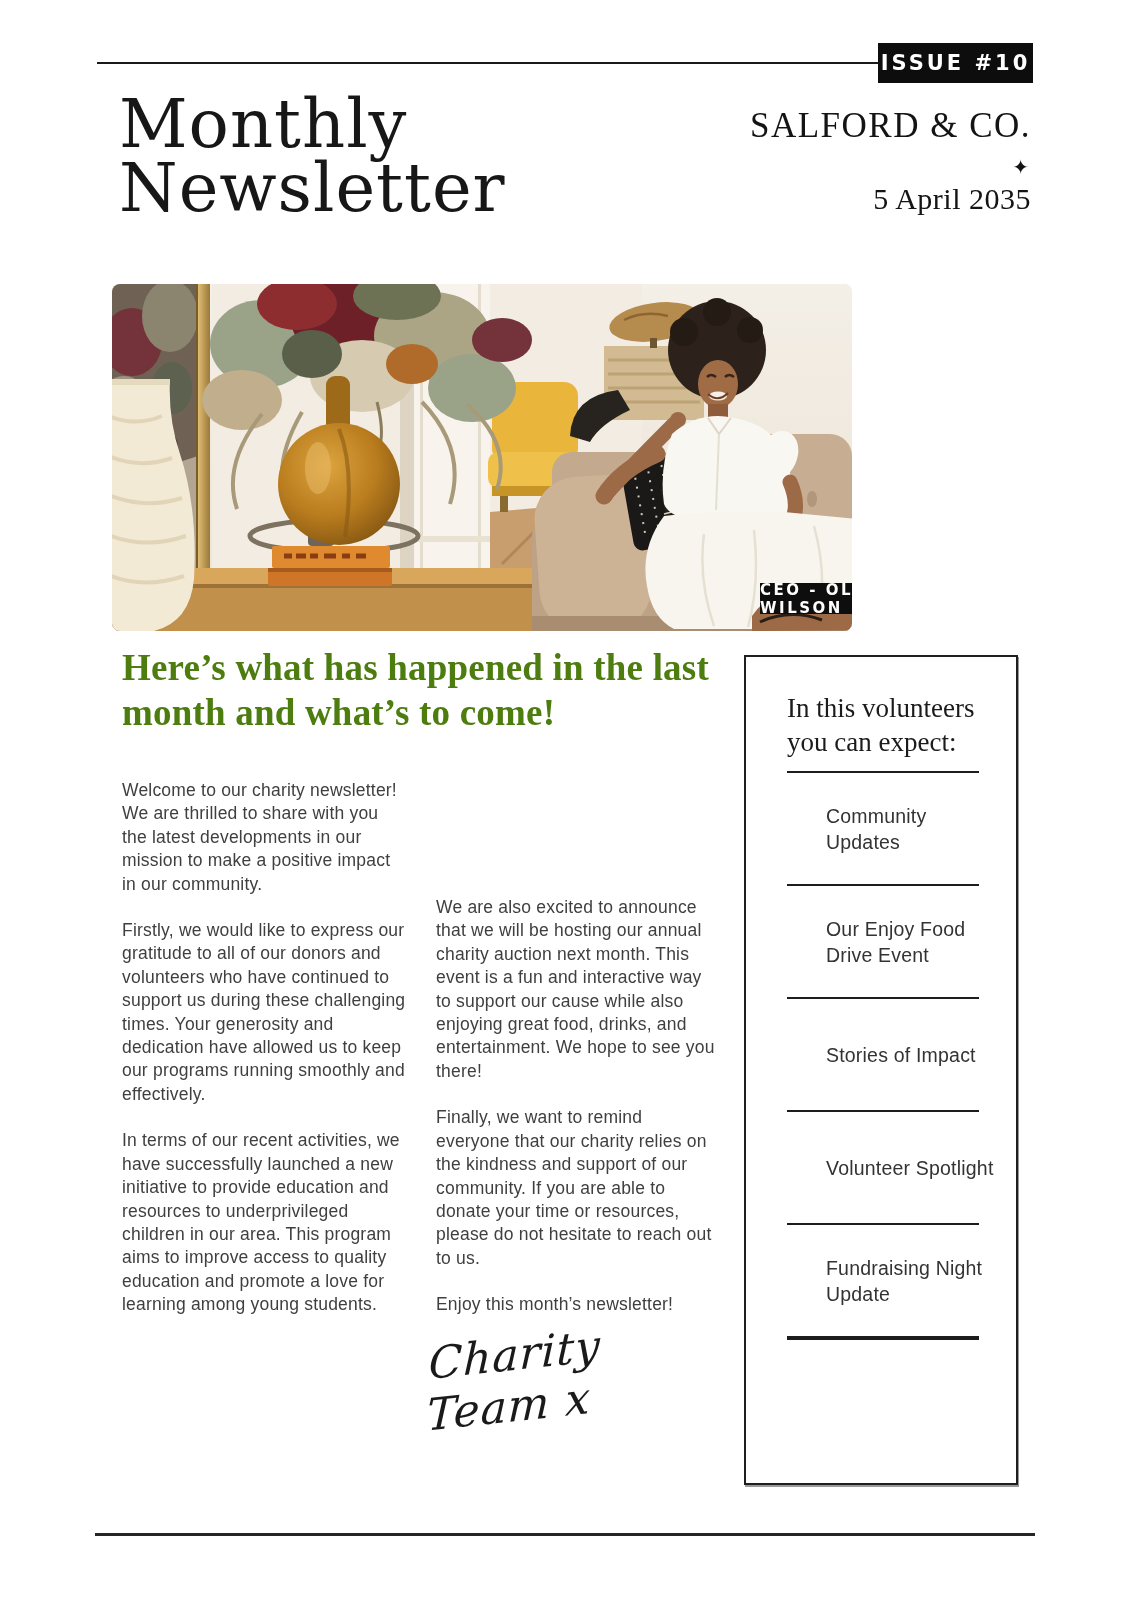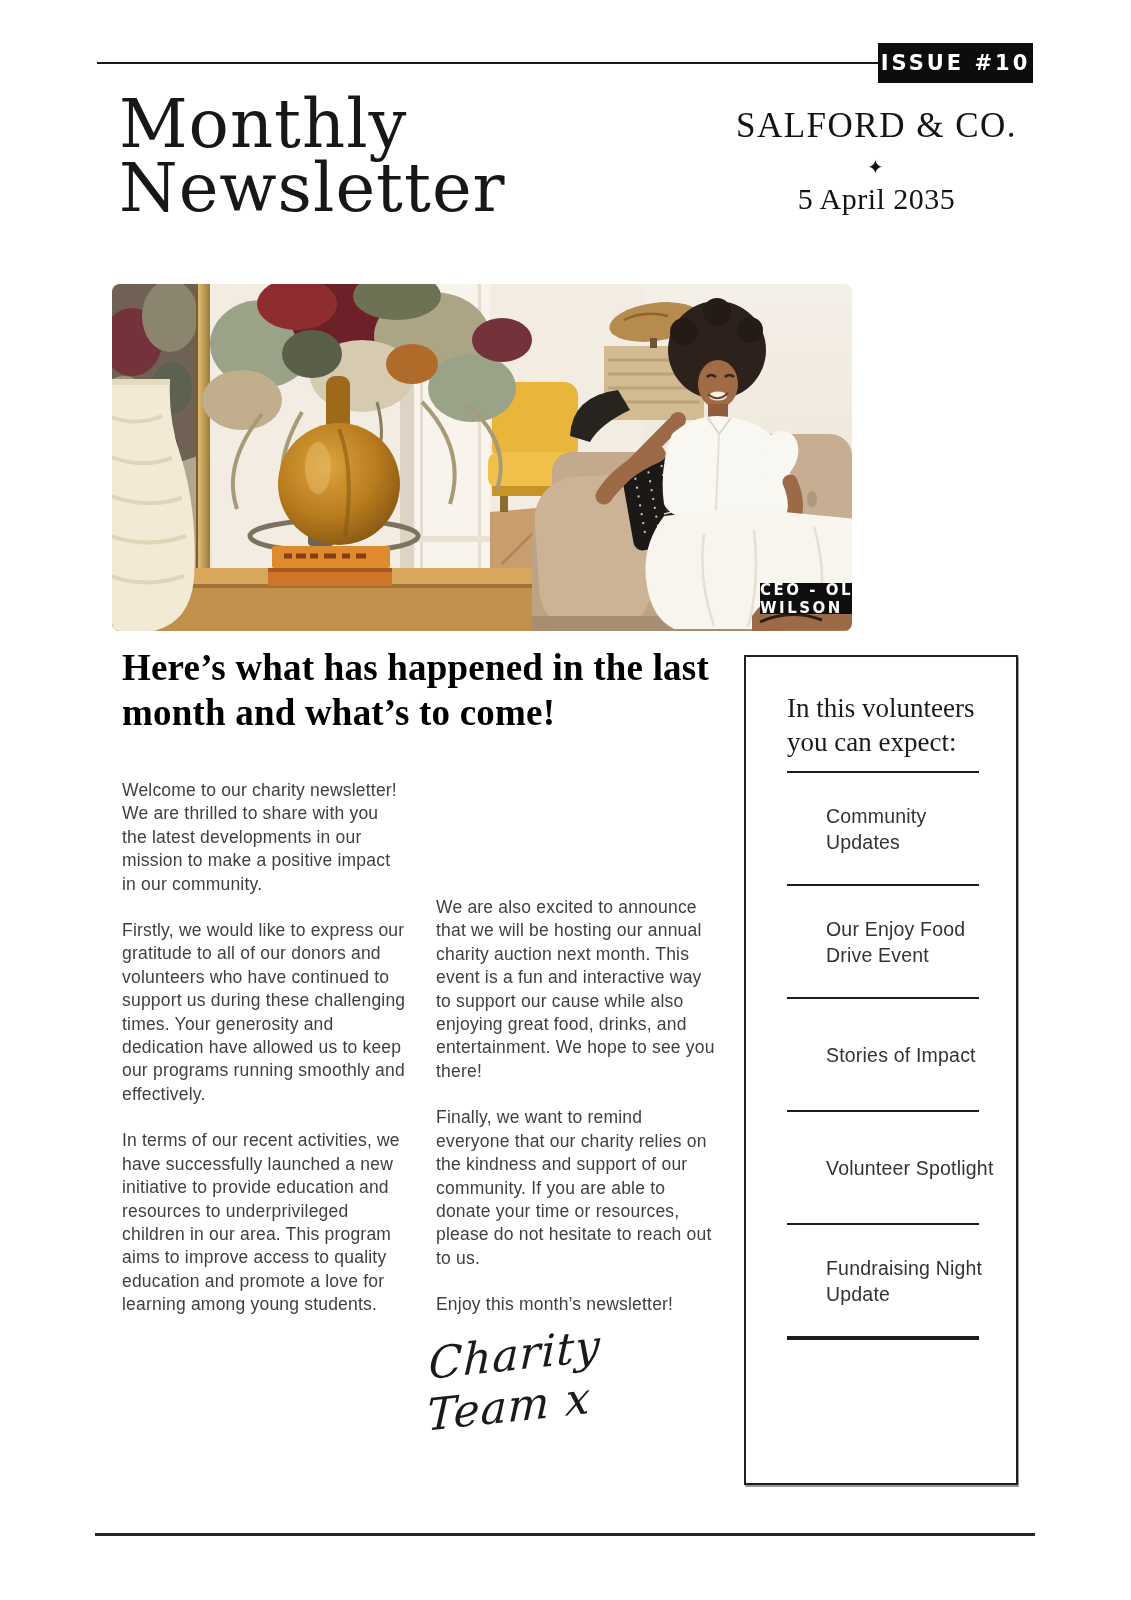--- a/index.html
+++ b/index.html
@@ -8,35 +8,35 @@
   .page { position:relative; width:1131px; height:1600px; background:#ffffff; overflow:hidden; color:#1c1c1c;text-decoration:underline; }
 
   
   .top-line { position:absolute; left:97px; top:62px; width:781px; height:2px; background:#1a1a1a; }
   .issue-badge { position:absolute; left:878px; top:43px; width:155px; height:40px; background:#0d0d0d;
     color:#ffffff; display:flex; align-items:center; justify-content:center;
     font-weight:bold; font-size:21px; letter-spacing:3px; font-family:"DejaVu Sans", sans-serif; }
   .masthead { position:absolute; left:119px; top:92px; font-family:"DejaVu Serif", serif;
     font-size:67px; line-height:64px; letter-spacing:1px; color:#171717; font-weight:500; }
   .masthead span { display:block; }
-  .brand { position:absolute; top:106px; right:114px; text-align:center; color:#141414; }
+  .brand { position:absolute; top:106px; right:100px; text-align:right; color:#141414; }
   .brand-company { font-family:"Liberation Serif", serif; font-size:35px; letter-spacing:1.5px; }
   .brand-sparkle { font-size:20px; margin:9px 2px 3px 0; color:#141414; }
   .brand-date { font-family:"Liberation Serif", serif; font-size:30px; letter-spacing:0.5px; }
 
   
   .hero { position:absolute; left:112px; top:284px; width:740px; height:347px; overflow:hidden; background:#efe9e0;border-radius:8px; }
   .hero svg { display:block; width:906px; height:347px; }
   .hero-caption { position:absolute; left:648px; top:299px; width:223px; height:31px; background:#0e0e0e;
     color:#ffffff; display:flex; align-items:center; justify-content:center;
     font-weight:bold; font-size:15px; letter-spacing:2.5px; font-family:"DejaVu Sans", sans-serif; }
 
   
   .headline { position:absolute; left:122px; top:645px; font-family:"Liberation Serif", serif;
-    font-size:37px; line-height:45px; color:#000000; letter-spacing:0.2px; }
+    font-size:37px; line-height:45px; color:#4d7c0f; letter-spacing:0.2px; }
   .headline span { display:block; white-space:nowrap; }
   .cols { position:absolute; left:122px; top:779px; width:598px; display:flex; gap:30px;align-items:flex-end; }
   .col { flex:1; }
   .col p { font-size:17.5px; line-height:23.4px; letter-spacing:0.2px; color:#3f3f3f; margin-bottom:23px; }
   .signature { position:absolute; left:428px; top:1338px; width:300px;
     font-family:"DejaVu Serif", serif; font-style:italic; font-size:44px; color:#1a1a1a;
     transform:rotate(-6deg) skewX(-8deg); transform-origin:left center; letter-spacing:1px; }
 
   
   .sidebar { position:absolute; left:744px; top:655px; width:274px; height:830px;

